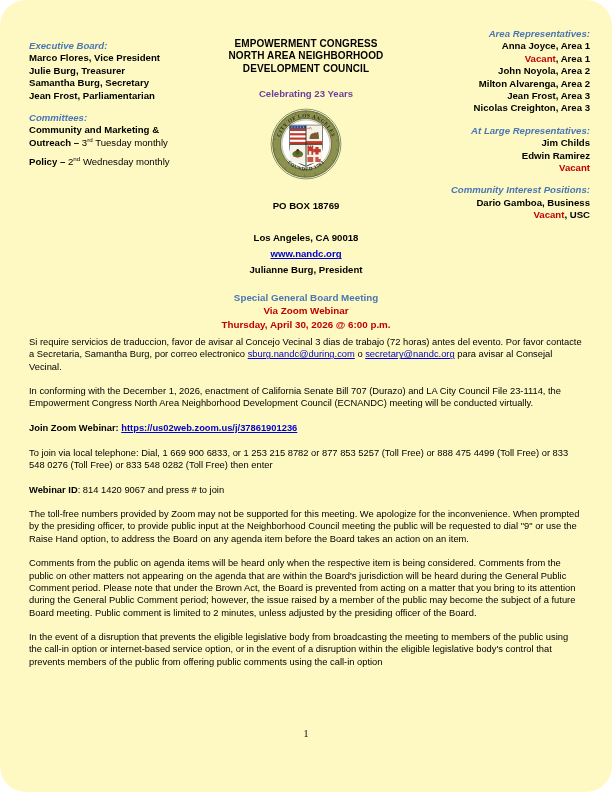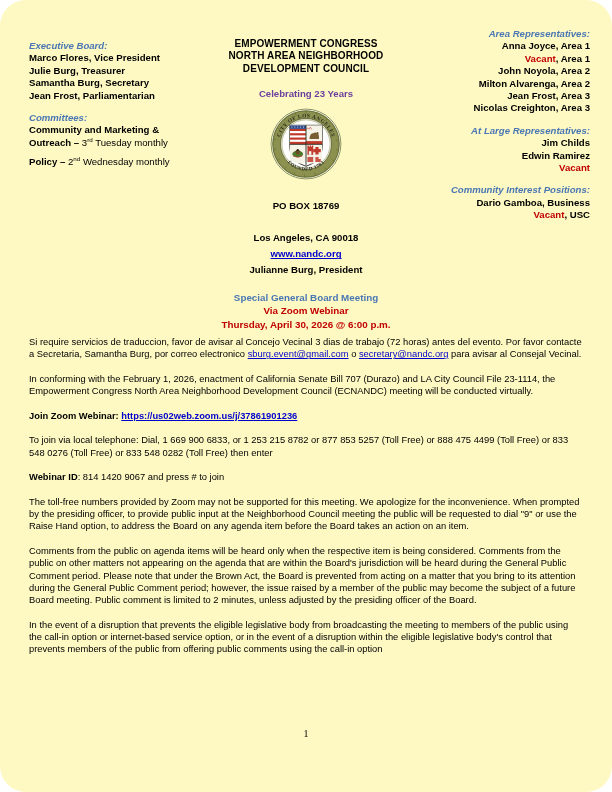--- a/index.html
+++ b/index.html
@@ -335,23 +335,23 @@
   <div class="president">Julianne Burg, President</div>
 
   <div class="meet-block">
     <div class="meet-1">Special General Board Meeting</div>
     <div class="meet-2">Via Zoom Webinar</div>
     <div class="meet-2">Thursday, April 30, 2026 @ 6:00 p.m.</div>
   </div>
 
   <div class="body-area">
 
-    <p class="para"><span>Si require servicios de traduccion, favor de avisar al Concejo Vecinal 3 dias de trabajo (72 horas) antes del evento. Por favor contacte a Secretaria, Samantha Burg, por correo electronico </span><a class="lnk" href="#">sburg.event@gmail.com</a><span> o </span><a class="lnk" href="#">secretary@nandc.org</a><span> para avisar al Consejal Vecinal.</span></p>
-
-    <p class="para">In conforming with the February 1, 2026, enactment of California Senate Bill 707 (Durazo) and LA City Council File 23-1114, the Empowerment Congress North Area Neighborhood Development Council (ECNANDC) meeting will be conducted virtually.</p>
+    <p class="para"><span>Si require servicios de traduccion, favor de avisar al Concejo Vecinal 3 dias de trabajo (72 horas) antes del evento. Por favor contacte a Secretaria, Samantha Burg, por correo electronico </span><a class="lnk" href="#">sburg.nandc@during.com</a><span> o </span><a class="lnk" href="#">secretary@nandc.org</a><span> para avisar al Consejal Vecinal.</span></p>
+
+    <p class="para">In conforming with the December 1, 2026, enactment of California Senate Bill 707 (Durazo) and LA City Council File 23-1114, the Empowerment Congress North Area Neighborhood Development Council (ECNANDC) meeting will be conducted virtually.</p>
 
     <p class="para ctr"><span class="bold">Join Zoom Webinar</span><span class="bold">: </span><a class="lnk bold" href="#">https://us02web.zoom.us/j/37861901236</a></p>
 
     <p class="para">To join via local telephone: Dial, 1 669 900 6833, or 1 253 215 8782 or 877 853 5257 (Toll Free) or 888 475 4499 (Toll Free) or 833 548 0276 (Toll Free) or 833 548 0282 (Toll Free) then enter</p>
 
     <p class="para ctr"><span class="bold">Webinar ID</span><span>: 814 1420 9067 and press # to join</span></p>
 
     <p class="para">The toll-free numbers provided by Zoom may not be supported for this meeting. We apologize for the inconvenience. When prompted by the presiding officer, to provide public input at the Neighborhood Council meeting the public will be requested to dial "9" or use the Raise Hand option, to address the Board on any agenda item before the Board takes an action on an item.</p>
 
     <p class="para">Comments from the public on agenda items will be heard only when the respective item is being considered. Comments from the public on other matters not appearing on the agenda that are within the Board's jurisdiction will be heard during the General Public Comment period. Please note that under the Brown Act, the Board is prevented from acting on a matter that you bring to its attention during the General Public Comment period; however, the issue raised by a member of the public may become the subject of a future Board meeting. Public comment is limited to 2 minutes, unless adjusted by the presiding officer of the Board.</p>

